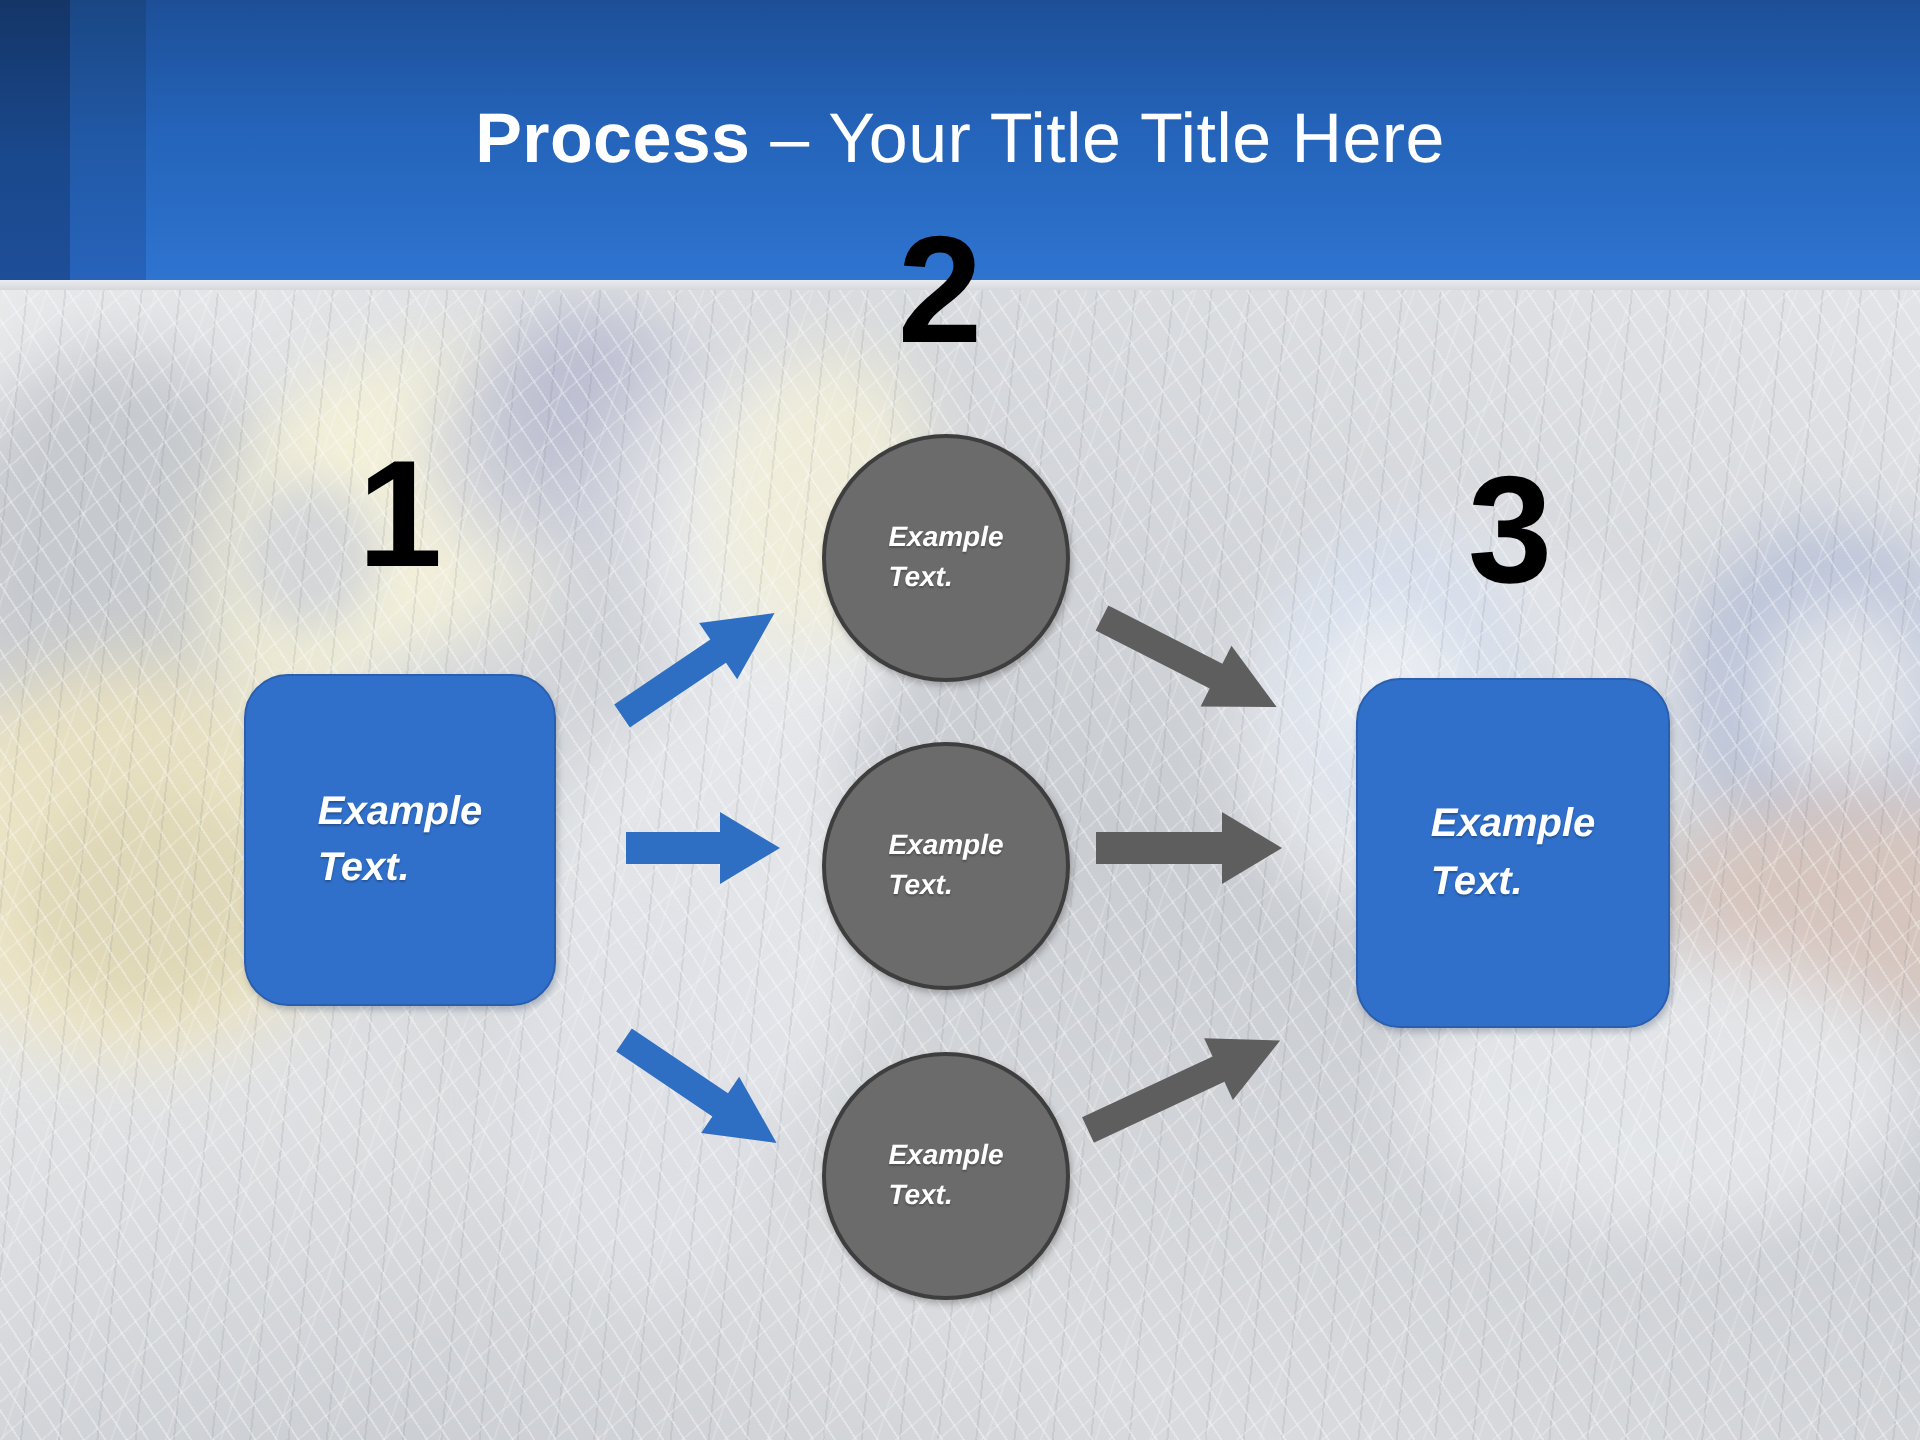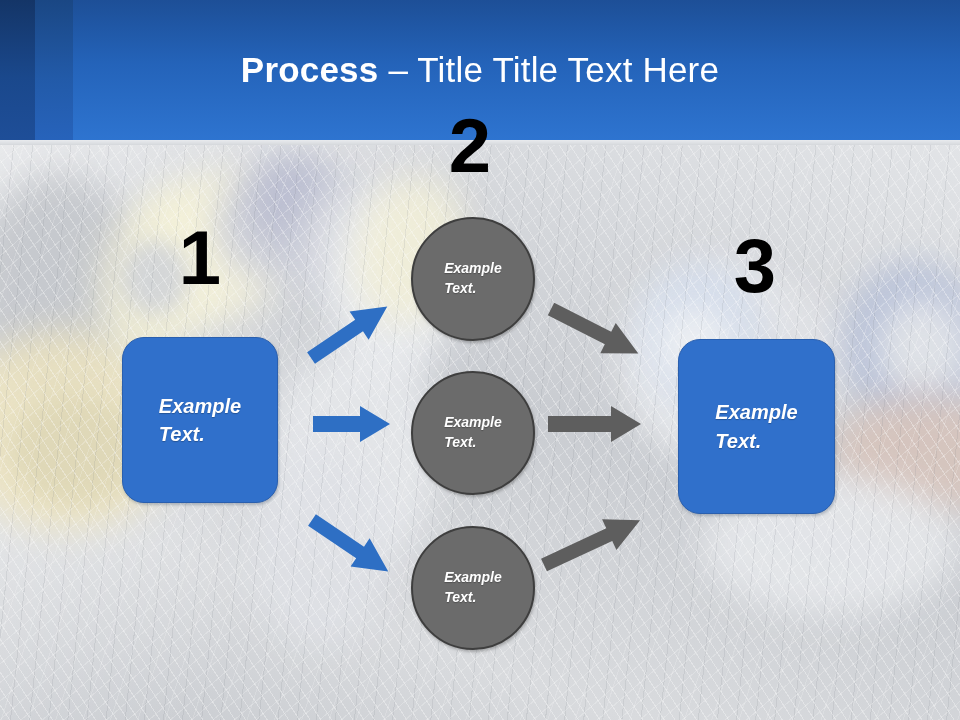--- a/index.html
+++ b/index.html
@@ -181,21 +181,21 @@
     <div class="blob soft" style="left:250px;  top:300px; width:140px; height:200px; background:#dfe1e6;"></div>
   </div>
 
   <div class="header">
     <div class="header-stripe-dark"></div>
     <div class="header-stripe-mid"></div>
   </div>
   <div class="header-underline"></div>
 
   <div class="title">
-    <span class="strong">Process</span><span class="light"> – Title Title Text Here</span>
+    <span class="strong">Process</span><span class="light"> – Your Title Title Here</span>
   </div>
 
   <div class="step-number" style="left:155px; top:220px;">1</div>
   <div class="step-number" style="left:425px; top:108px;">2</div>
   <div class="step-number" style="left:710px; top:228px;">3</div>
 
   <div class="blue-box" style="left:122px; top:337px; width:154px; height:164px;">
     <div class="box-text">
       <div>Example</div>
       <div>Text.</div>

